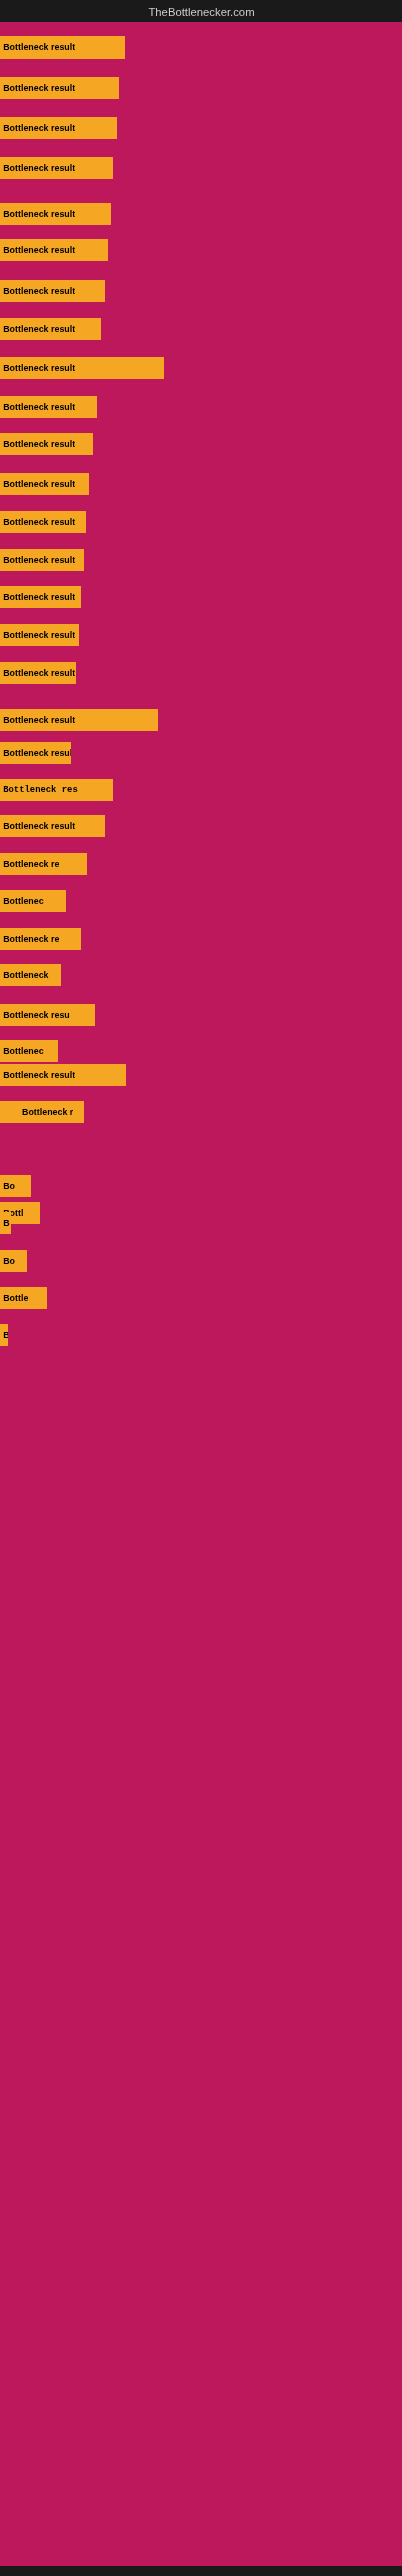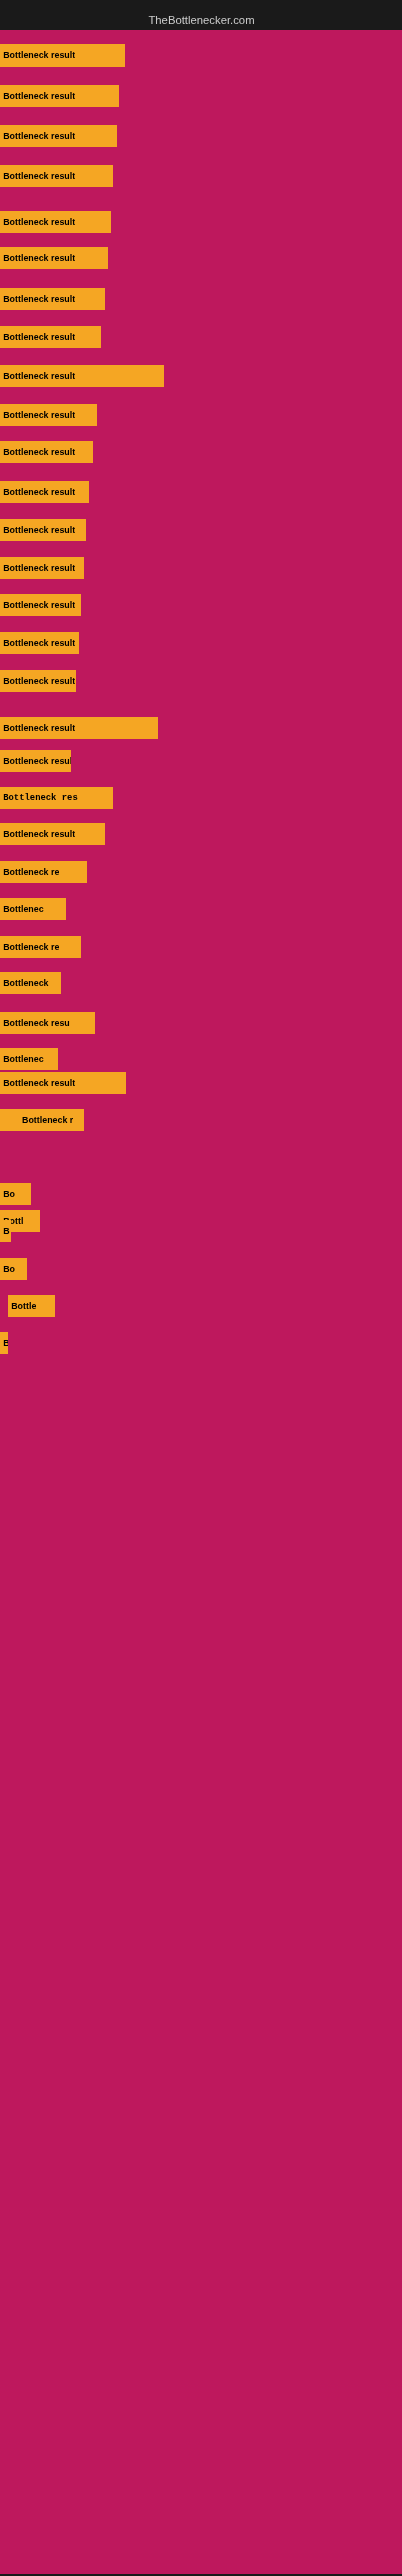--- a/index.html
+++ b/index.html
@@ -13,21 +13,20 @@
       background-color: #1a1a1a;
       font-family: Arial, sans-serif;
       position: relative;
     }
     .header {
       text-align: center;
       padding: 6.4px 0 3.2px 0;
       color: #cccccc;
       font-size: 11.3px;
       font-weight: normal;
-      margin-top: 8px;
     }
     .chart-area {
       position: relative;
       width: 403px;
       height: 2544px;
       background-color: #be185d;
     }
     .bar-item {
       position: absolute;
       left: 0;
@@ -143,20 +142,20 @@
     </div>
     <div class="bar-item" style="top: 1153px; width: 31px;">
       <span class="bar-label">Bo</span>
     </div>
     <div class="bar-item" style="top: 1190px; width: 11.3px;">
       <span class="bar-label">B</span>
     </div>
     <div class="bar-item" style="top: 1228px; width: 27px;">
       <span class="bar-label">Bo</span>
     </div>
-    <div class="bar-item" style="top: 1265px; width: 47px; margin-left: 8px;">
+    <div class="bar-item" style="top: 1265px; width: 47px;">
       <span class="bar-label">Bottle</span>
     </div>
     <div class="bar-item" style="top: 1302px; width: 8px;">
       <span class="bar-label">B</span>
     </div>
   </div>
 
 
 </body></html>

